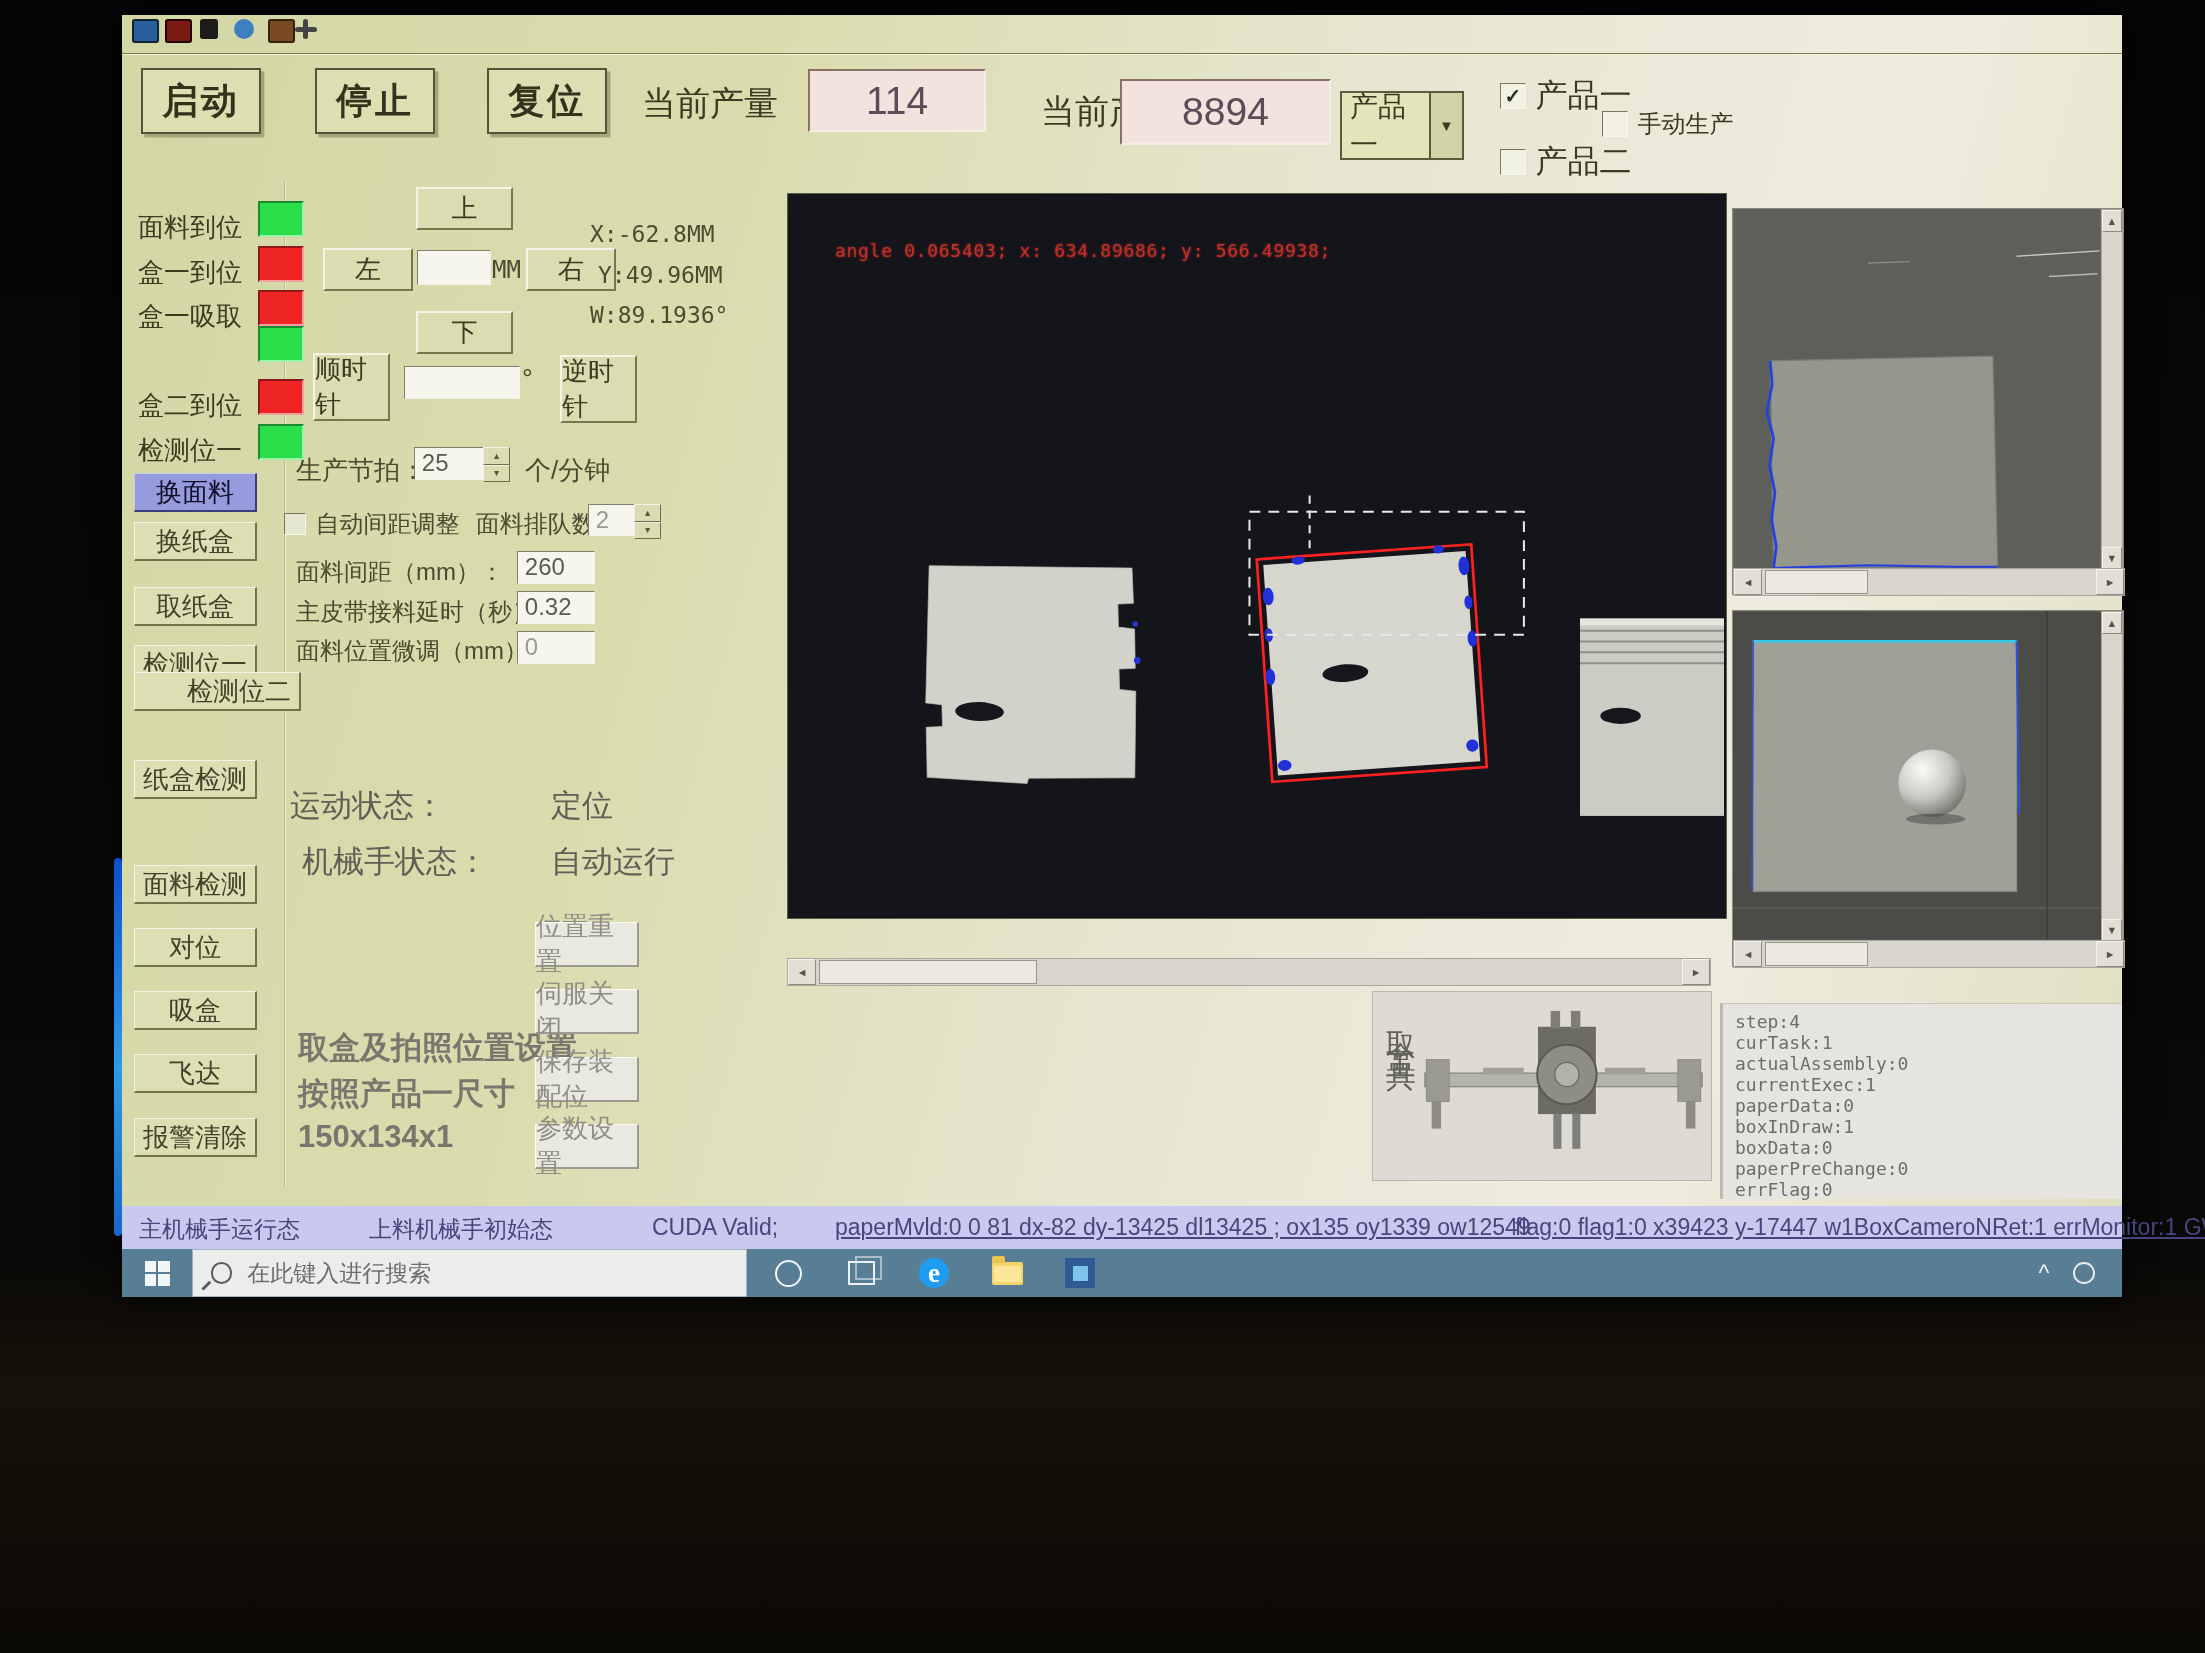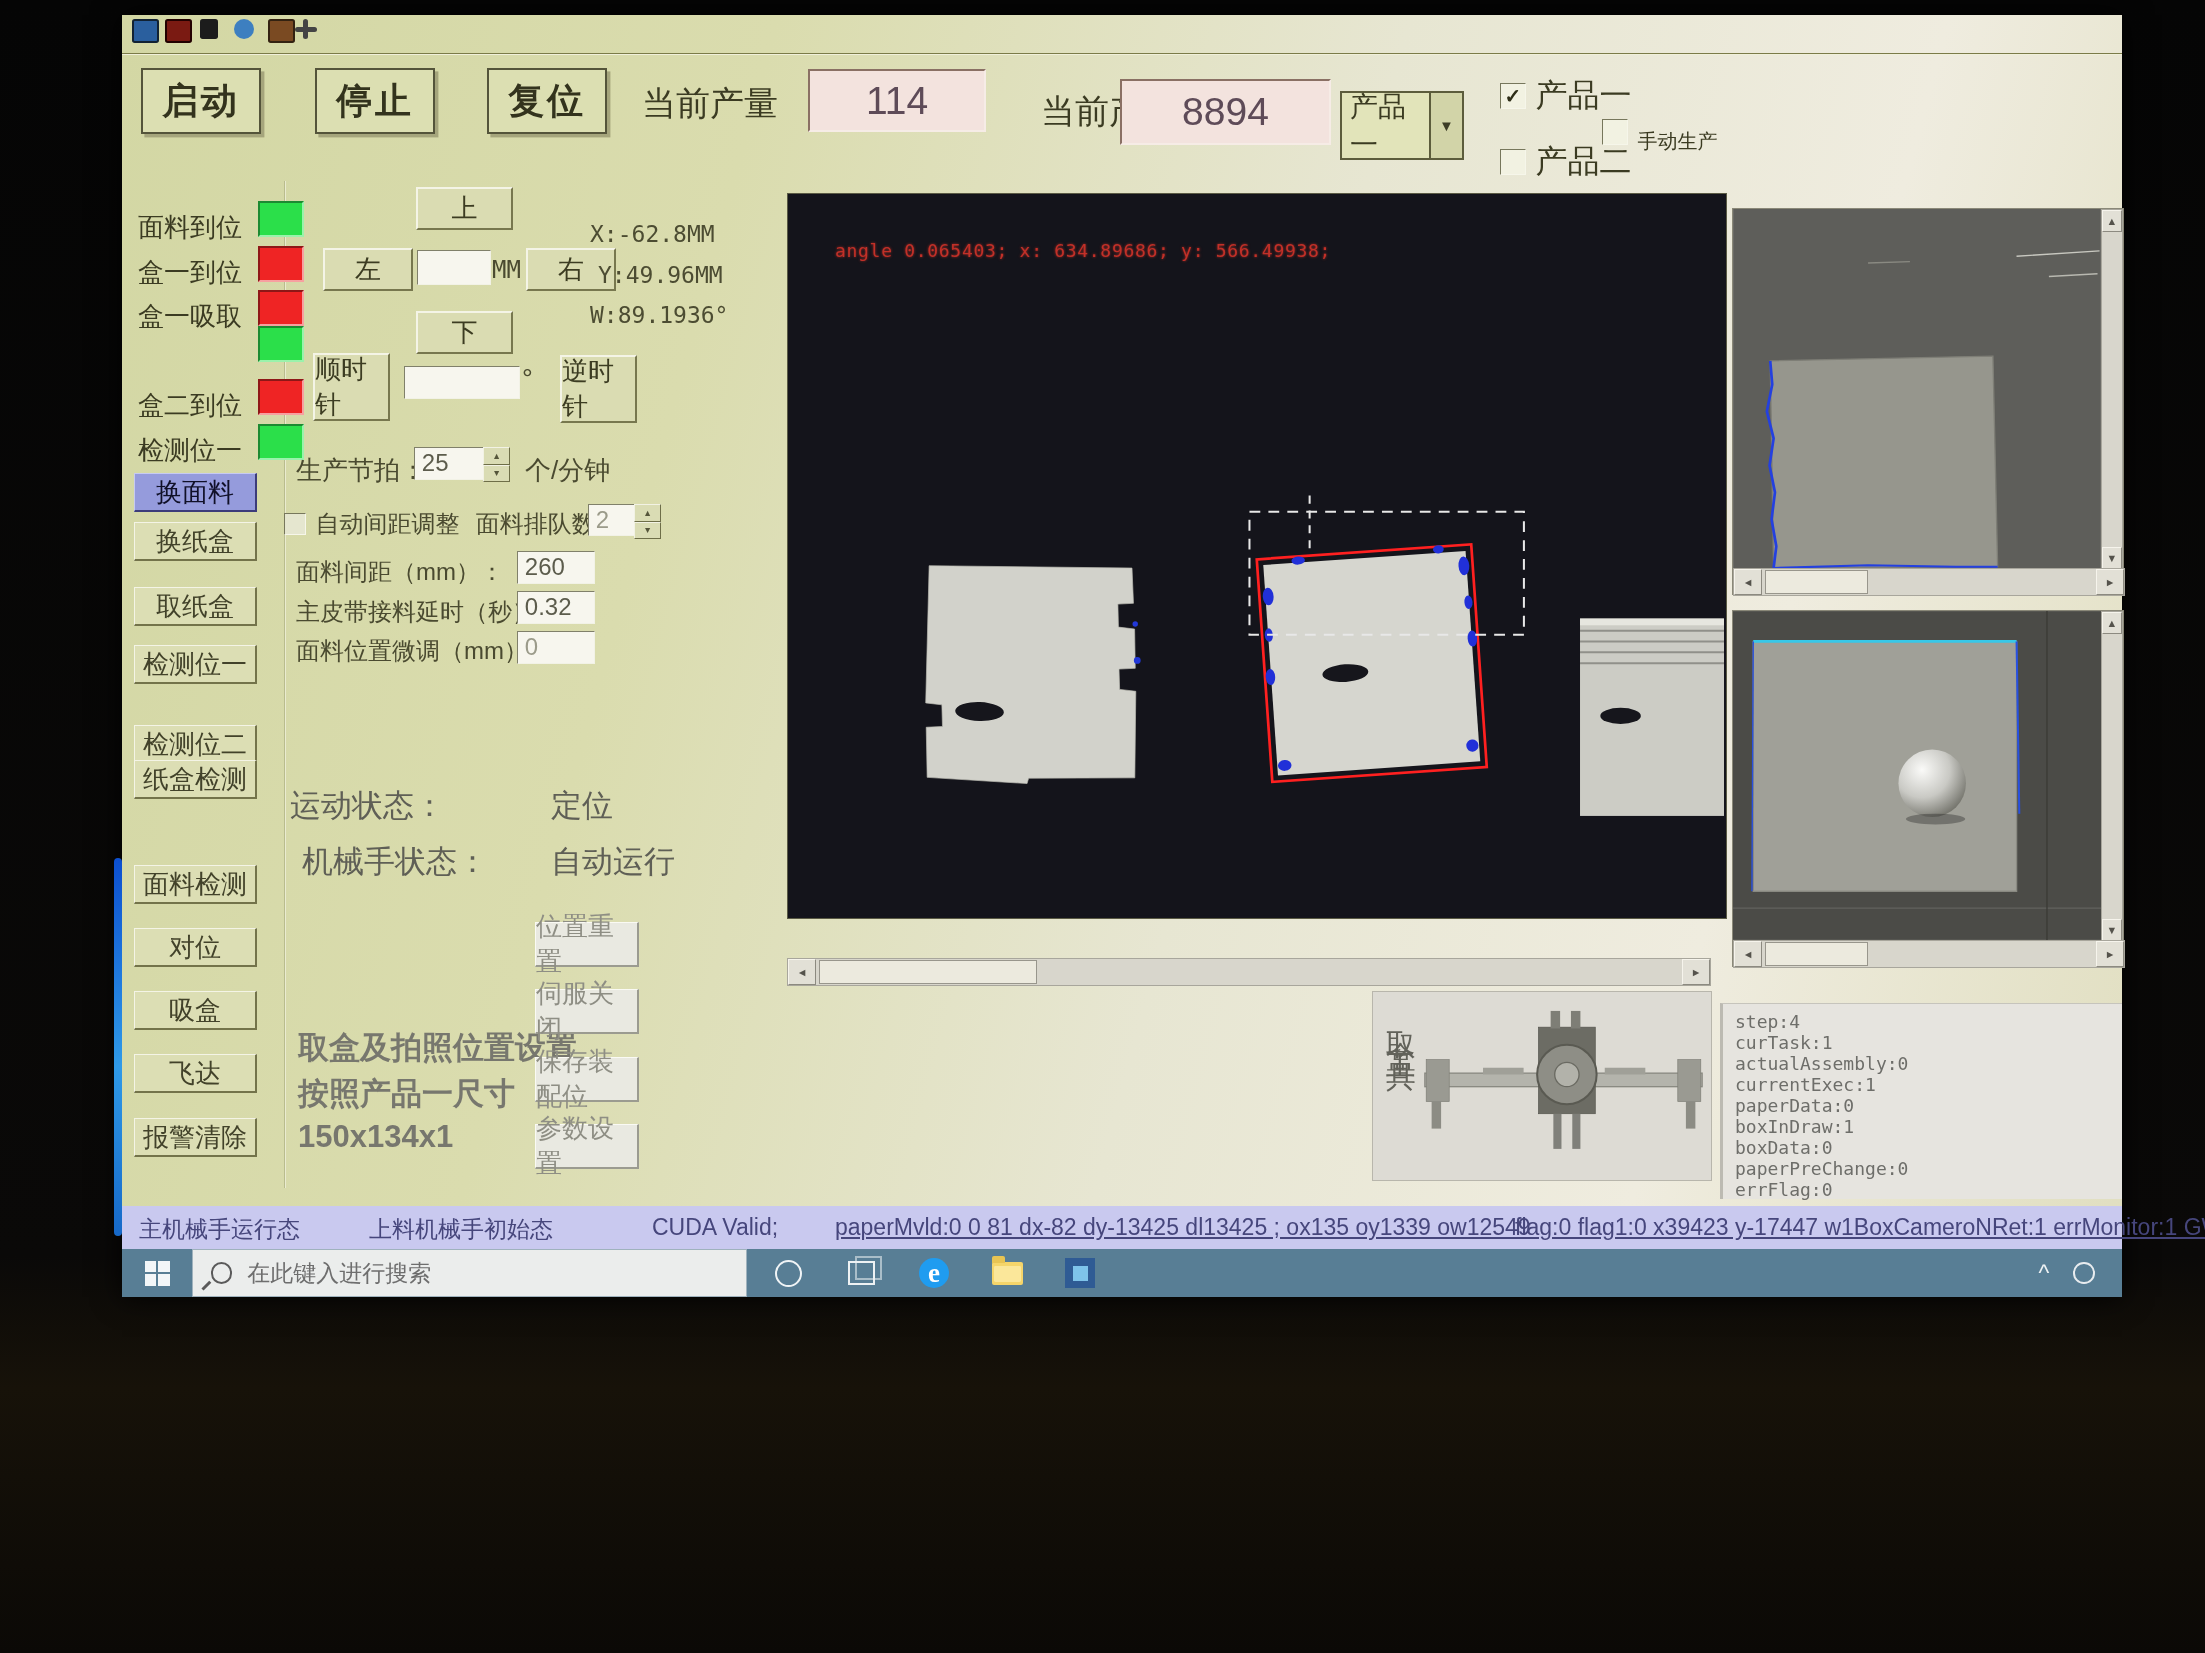--- a/index.html
+++ b/index.html
@@ -142,21 +142,21 @@
     <div class="cbrow" style="left:1378px;top:59px;">
       <div class="cb-box">✓</div>
       <div class="lbl" style="position:static;font-size:32px;">产品一</div>
     </div>
     <div class="cbrow" style="left:1378px;top:125px;">
       <div class="cb-box"></div>
       <div class="lbl" style="position:static;font-size:32px;">产品二</div>
     </div>
     <div class="cbrow" style="left:1480px;top:93px;">
       <div class="cb-box"></div>
-      <div class="lbl" style="position:static;font-size:20px;margin-top:20px;">手动生产</div>
+      <div class="lbl" style="position:static;font-size:24px;">手动生产</div>
     </div>
 
     <div class="ind-row" style="top:177px;">
       <div class="t">面料到位</div>
       <div class="ind" data-color="green"></div>
     </div>
     <div class="ind-row" style="top:222px;">
       <div class="t">盒一到位</div>
       <div class="ind" data-color="red"></div>
     </div>
@@ -174,21 +174,21 @@
     </div>
     <div class="ind-row" style="top:400px;">
       <div class="t">检测位一</div>
       <div class="ind" data-color="green"></div>
     </div>
 
     <div class="btn-side active" style="top:458px;">换面料</div>
     <div class="btn-side" style="top:507px;">换纸盒</div>
     <div class="btn-side" style="top:572px;">取纸盒</div>
     <div class="btn-side" style="top:630px;">检测位一</div>
-    <div class="btn-side" style="top:710px;">检测位二</div>
+    <div class="btn-side" style="top:657px;padding-left:44px;">检测位二</div>
     <div class="btn-side" style="top:745px;">纸盒检测</div>
     <div class="btn-side" style="top:850px;">面料检测</div>
     <div class="btn-side" style="top:913px;">对位</div>
     <div class="btn-side" style="top:976px;">吸盒</div>
     <div class="btn-side" style="top:1039px;">飞达</div>
     <div class="btn-side" style="top:1103px;">报警清除</div>
 
     <div class="btn3d" style="left:294px;top:172px;width:93px;height:39px;">上</div>
     <div class="btn3d" style="left:201px;top:233px;width:86px;height:39px;">左</div>
     <input class="field" style="left: 295px; top: 235px; width: 58px; height: 30px;" value="">

